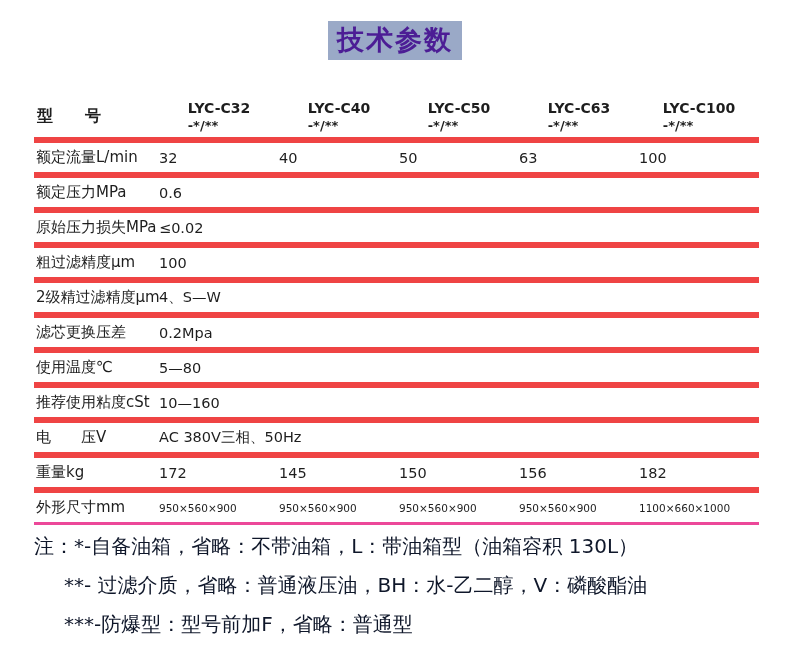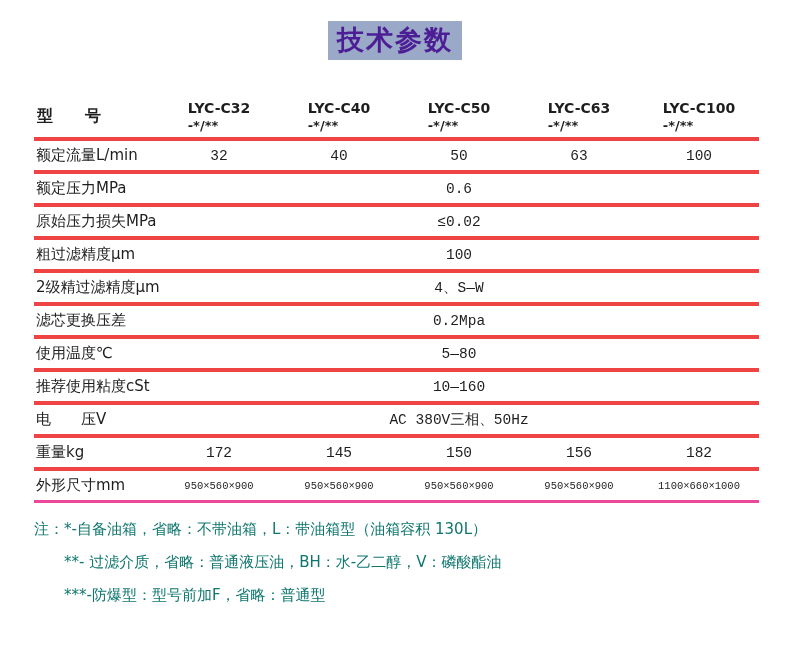--- a/index.html
+++ b/index.html
@@ -32,21 +32,21 @@
   table.param-table {
     margin: 36px 0 0 34px;
     width: 725px;
     border-collapse: collapse;
     table-layout: fixed;
   }
   col.label-col { width: 125px; }
   col.data-col  { width: 120px; }
   .param-table th,
   .param-table td {
-    border-bottom: 4px solid #ef4444;
+    border-bottom: 6px solid #ef4444;
     padding: 0;
     vertical-align: middle;
   }
   thead th {
     height: 41px;
     font-weight: bold;
   }
   th.model-label-cell {
     text-align: left;
     font-size: 16px;
@@ -61,30 +61,29 @@
   .model-name  { font-size: 14px; font-weight: bold; display: block; }
   .model-suffix{ font-size: 13px; font-weight: bold; display: block; }
   tbody td { height: 29px; }
   td.param-label {
     text-align: left;
     font-size: 15px;
     padding-left: 2px;
     white-space: pre;
   }
   td.param-value {
-    text-align: center;
+    text-align: left;
     font-size: 14.5px;
-    font-family: Liberation Mono, monospace;
   }
   tr.small-vals td.param-value { font-size: 10.5px; }
   tr.last-row th, tr.last-row td { border-bottom: 3px solid #ec4899; }
   .notes {
-    margin: 17px 0 0 34px;
-    font-size: 15px;
-    color: #0f766e;
+    margin: 9px 0 0 34px;
+    font-size: 20px;
+    color: #0f172a;
   }
   .note { margin-bottom: 14px; line-height: 1.25; }
   .note.indent { margin-left: 30px; }
 </style>
 </head>
 <body>
 
 <div class="title-row">
   <span class="page-title" style="background: rgb(154, 169, 199);">技术参数</span>
 </div>

